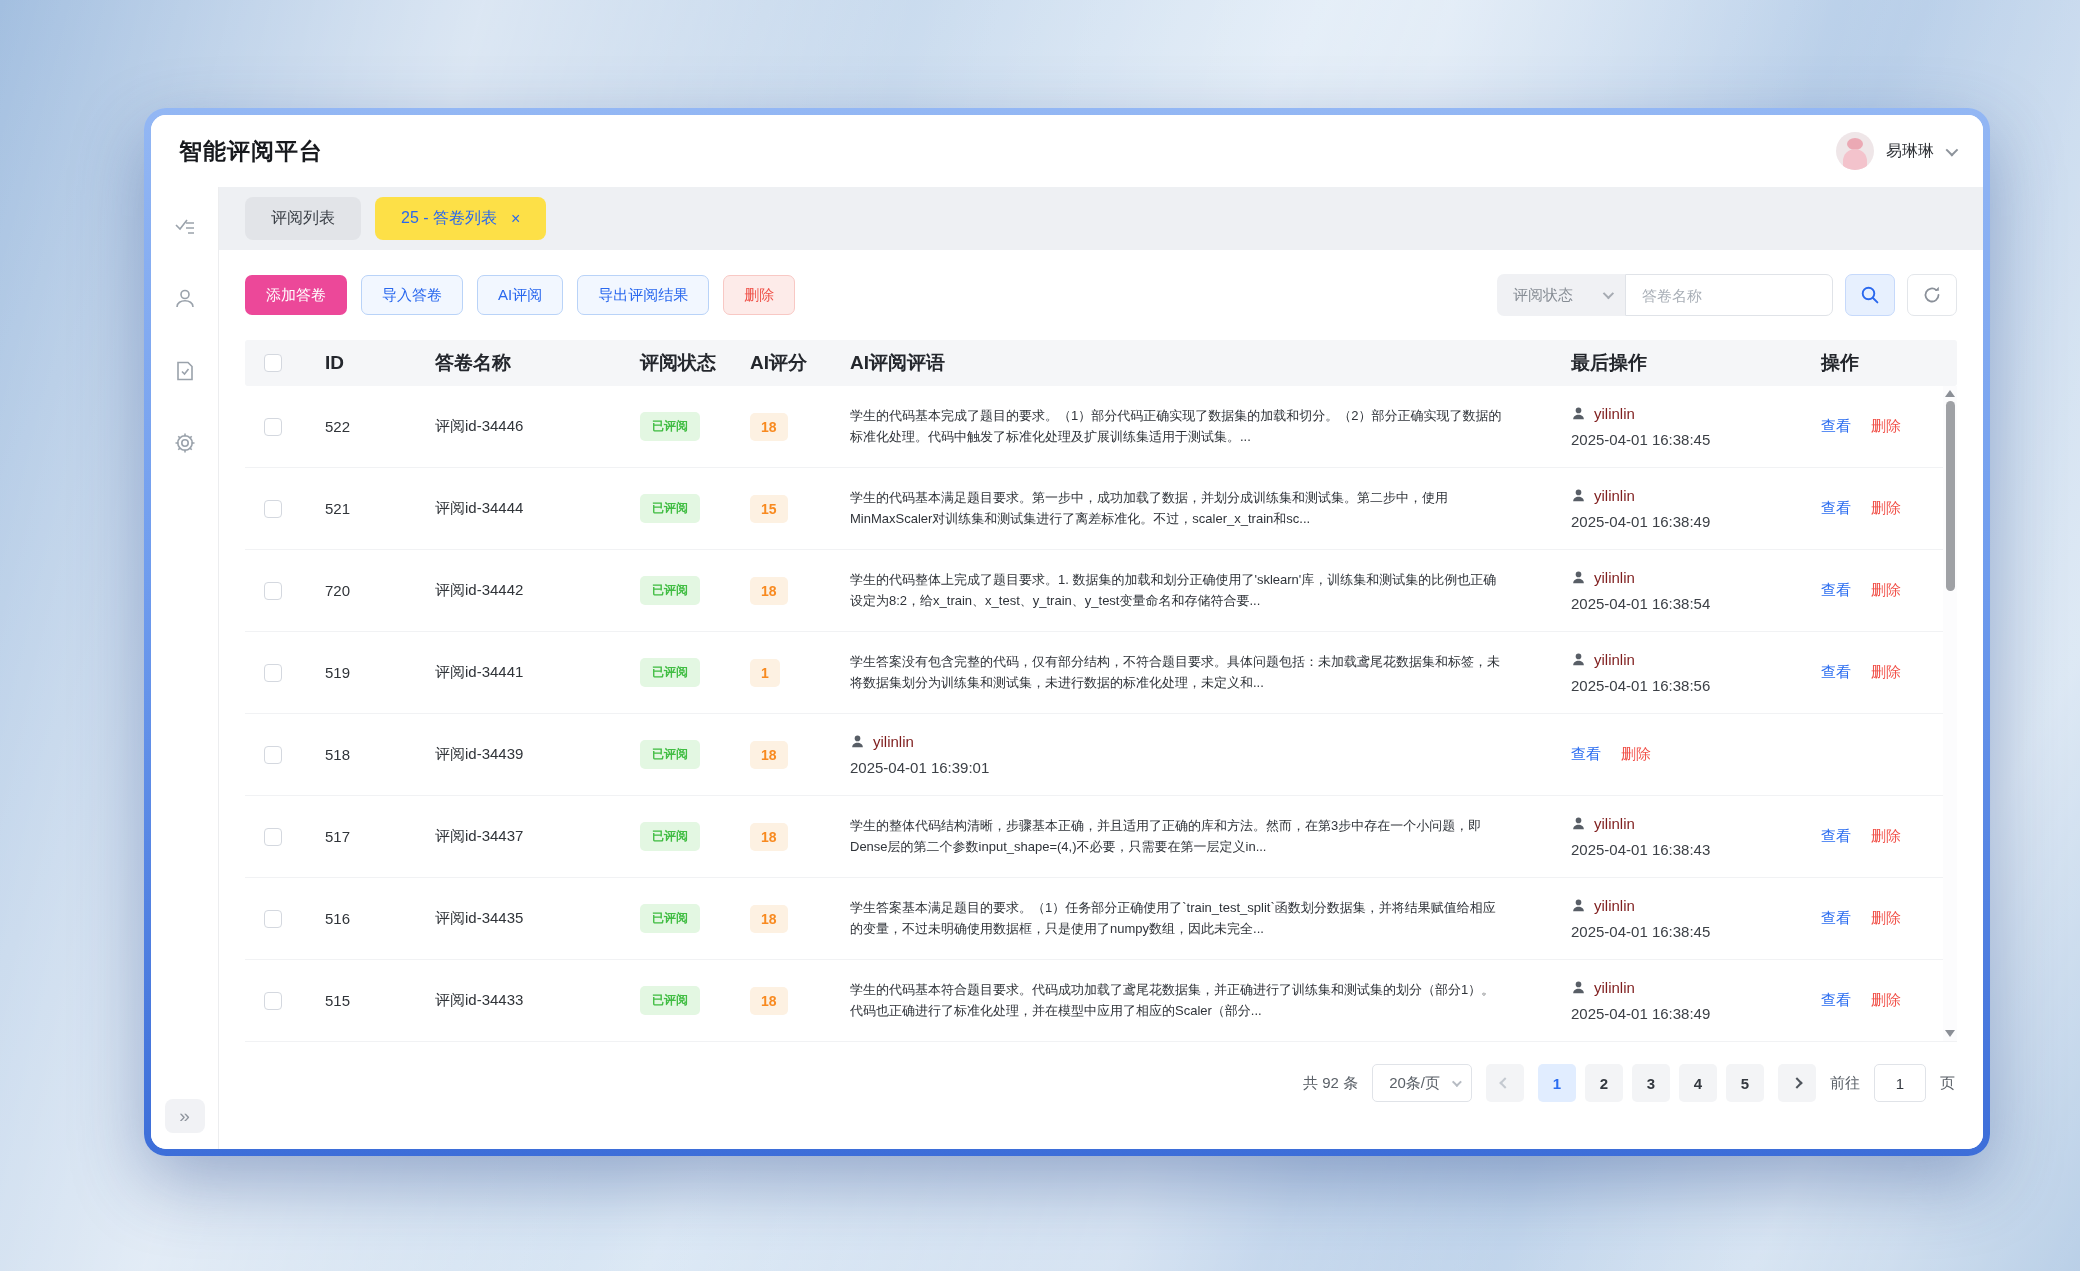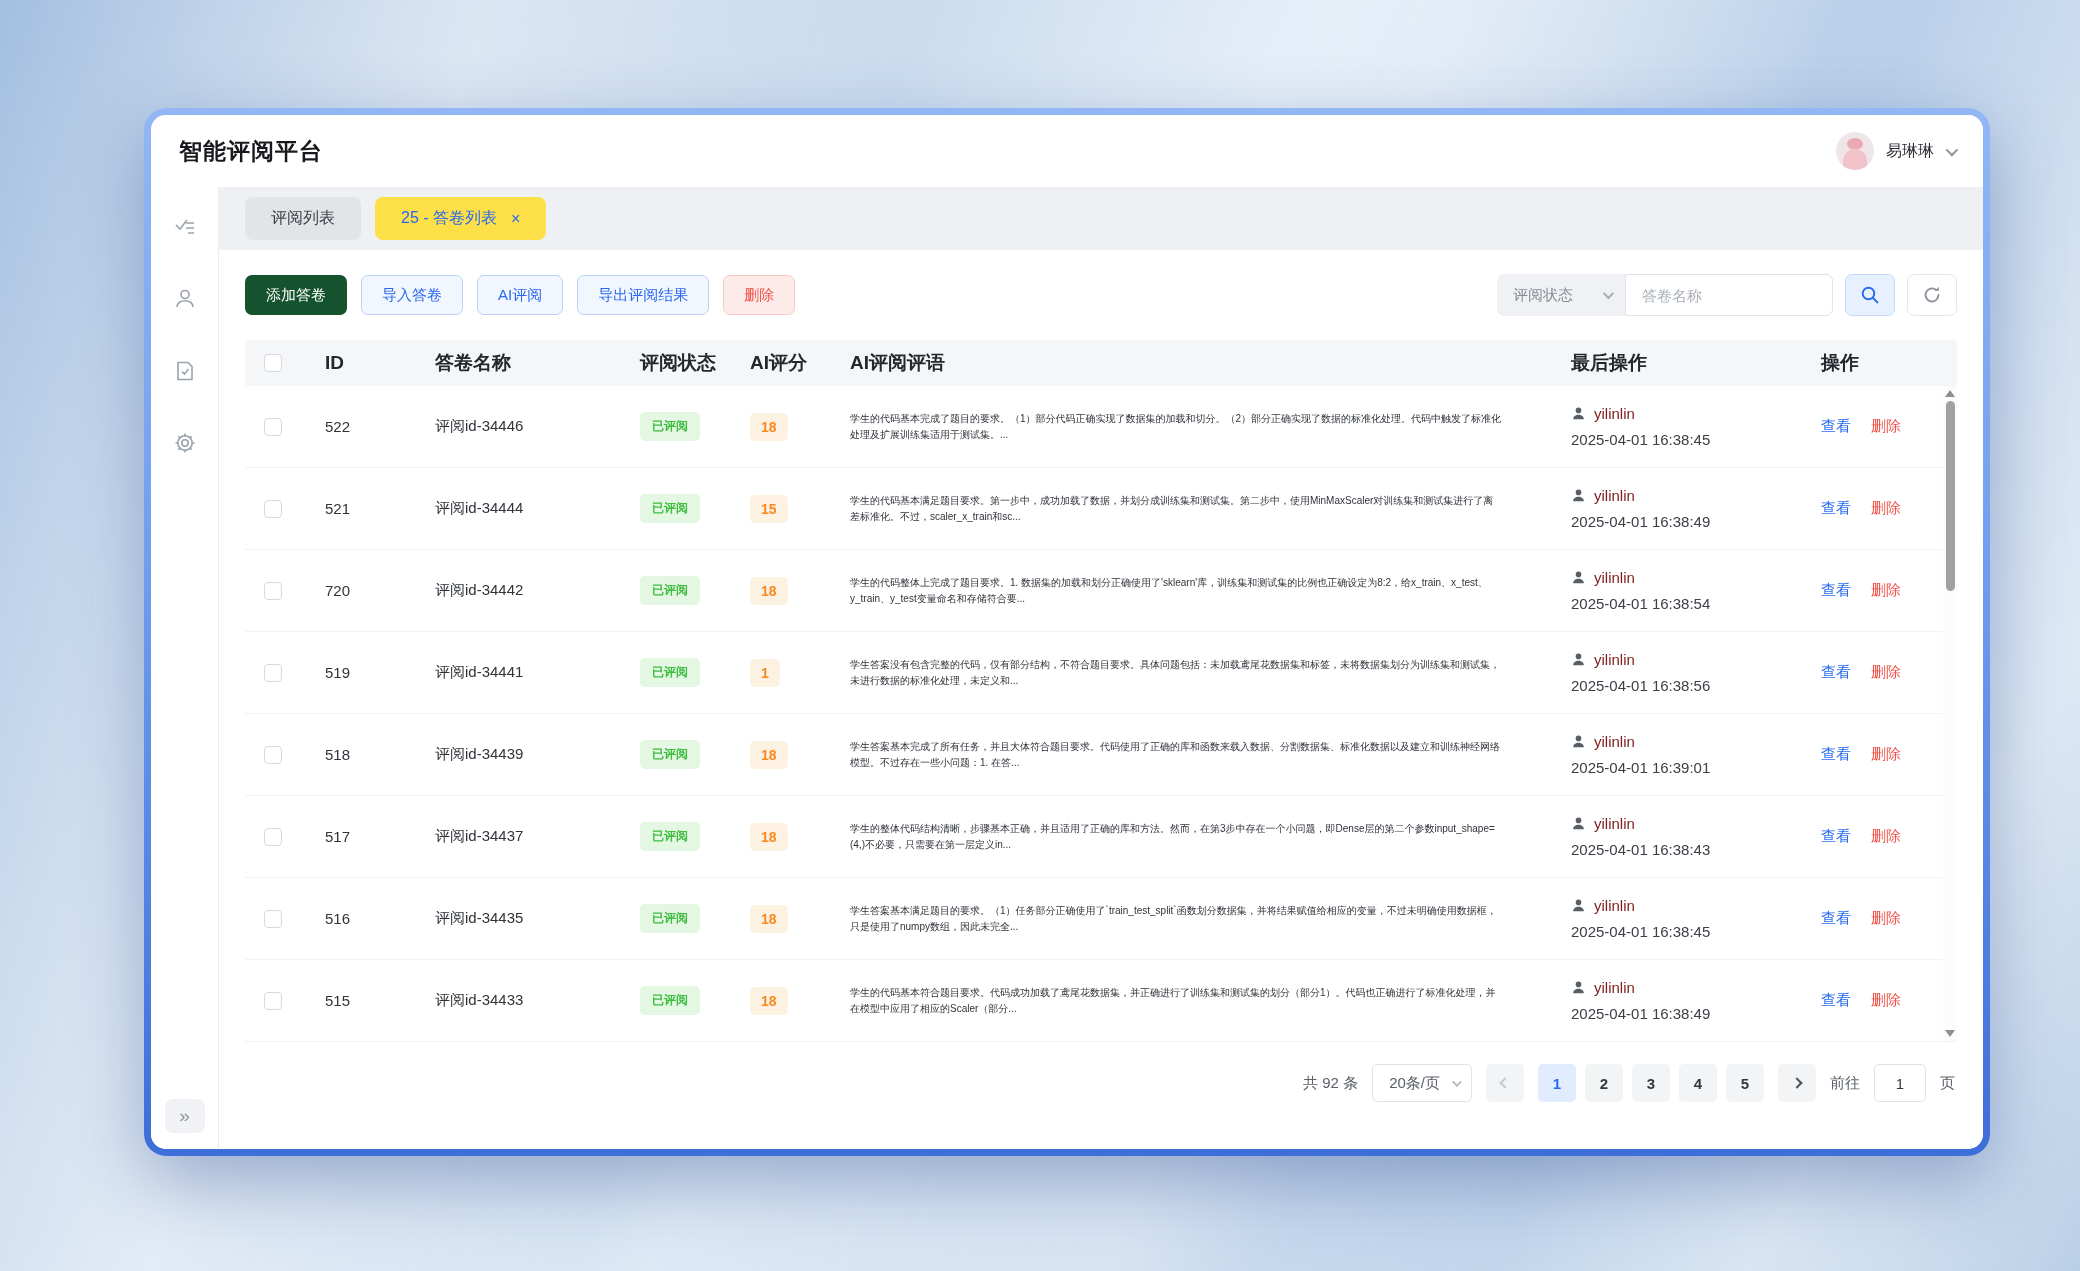--- a/index.html
+++ b/index.html
@@ -52,21 +52,21 @@
     font-size:16px; background:#e2e4e8; color:#3a3f46; cursor:pointer; }
   .tab.active { background:#fde047; color:#2a68ee; gap:14px; }
   .tab-close { font-size:16px; color:#2a68ee; line-height:1; cursor:pointer; }
 
   .content { flex:1; background:#fff; padding:24px 26px 0; display:flex; flex-direction:column; min-height:0; }
 
   
   .toolbar { display:flex; align-items:center; margin-bottom:24px; }
   .btn { height:40px; border-radius:7px; font-size:15px; padding:0 20px; margin-right:14px;
     border:1px solid transparent; cursor:pointer; font-family:inherit; }
-  .btn-primary { background:#14532d; color:#fff; }
+  .btn-primary { background:#ec4899; color:#fff; }
   .btn-plain { background:#f2f7ff; border-color:#b9d3f8; color:#2a68ee; }
   .btn-danger { background:#fdebe9; border-color:#f8c8c4; color:#ef5148; }
   .filter-group { margin-left:auto; display:flex; align-items:center; gap:12px; }
   .compound { display:flex; align-items:stretch; }
   .select-status { width:128px; background:#f0f1f4; border-radius:7px 0 0 7px; display:flex;
     align-items:center; justify-content:space-between; padding:0 14px 0 16px; color:#878d95;
     font-size:15px; cursor:pointer; }
   .select-status .chev { width:8px; height:8px; color:#a6abb2; }
   .input-name { width:208px; height:42px; border:1px solid #e0e3e8; border-radius:0 7px 7px 0;
     background:#fff; padding:0 16px; font-size:15px; color:#3a3f46; outline:none; font-family:inherit; }
@@ -84,21 +84,21 @@
     border-radius:3px; }
   .cell { padding-left:24px; }
   .cb-cell { display:flex; justify-content:center; padding-left:0; }
   .checkbox { width:18px; height:18px; border:1px solid #d4d8df; border-radius:4px; background:#fff;
     cursor:pointer; }
   .trow { height:82px; border-bottom:1px solid #f1f2f4; font-size:15px; color:#303439; }
   .badge-status { background:#e3f7e2; color:#41bd43; font-size:12px; font-weight:600;
     padding:6px 12px; border-radius:5px; display:inline-block; }
   .badge-score { background:#fdf1e2; color:#f88a20; font-size:14px; font-weight:700;
     padding:6px 11px; border-radius:5px; min-width:15px; text-align:center; display:inline-block; }
-  .comment { font-size:10px; color:#2f3339; line-height:1.55; display:-webkit-box;
+  .comment { font-size:13px; color:#2f3339; line-height:1.55; display:-webkit-box;
     -webkit-line-clamp:2; -webkit-box-orient:vertical; overflow:hidden; padding-right:44px; }
   .op-user { display:flex; align-items:center; gap:8px; margin-bottom:9px; color:#7f1d1d; }
   .op-user svg { width:15px; height:15px; fill:#585e66; }
   .op-time { color:#3c4046; }
   .actions { display:flex; gap:20px; }
   .link { cursor:pointer; text-decoration:none; }
   .link-view { color:#2a6cf0; }
   .link-del { color:#f15149; }
 
   
@@ -325,21 +325,20 @@
               </div>
 
               <div class="grid-row trow">
                 <div class="cb-cell">
                     <span class="checkbox"></span>
                   </div>
                 <div class="cell">518</div>
                 <div class="cell">评阅id-34439</div>
                 <div class="cell"><span class="badge-status">已评阅</span></div>
                 <div class="cell"><span class="badge-score">18</span></div>
-                <div class="cell comment">学生答案基本完成了所有任务，并且大体符合题目要求。代码使用了正确的库和函数来载入数据、分割数据集、标准化数据以及建立和训练神经网络模型。不过存在一些小问题：1. 在答...</div>
                 <div class="cell">
                   <div class="op-user">
                     <svg viewBox="0 0 24 24">
                         <circle cx="12" cy="7" r="4.5"></circle>
                         <path d="M3.5 21c0-4.5 4-7 8.5-7s8.5 2.5 8.5 7z"></path>
                       </svg>
                     <span>yilinlin</span>
                   </div>
                   <div class="op-time">2025-04-01 16:39:01</div>
                 </div>

